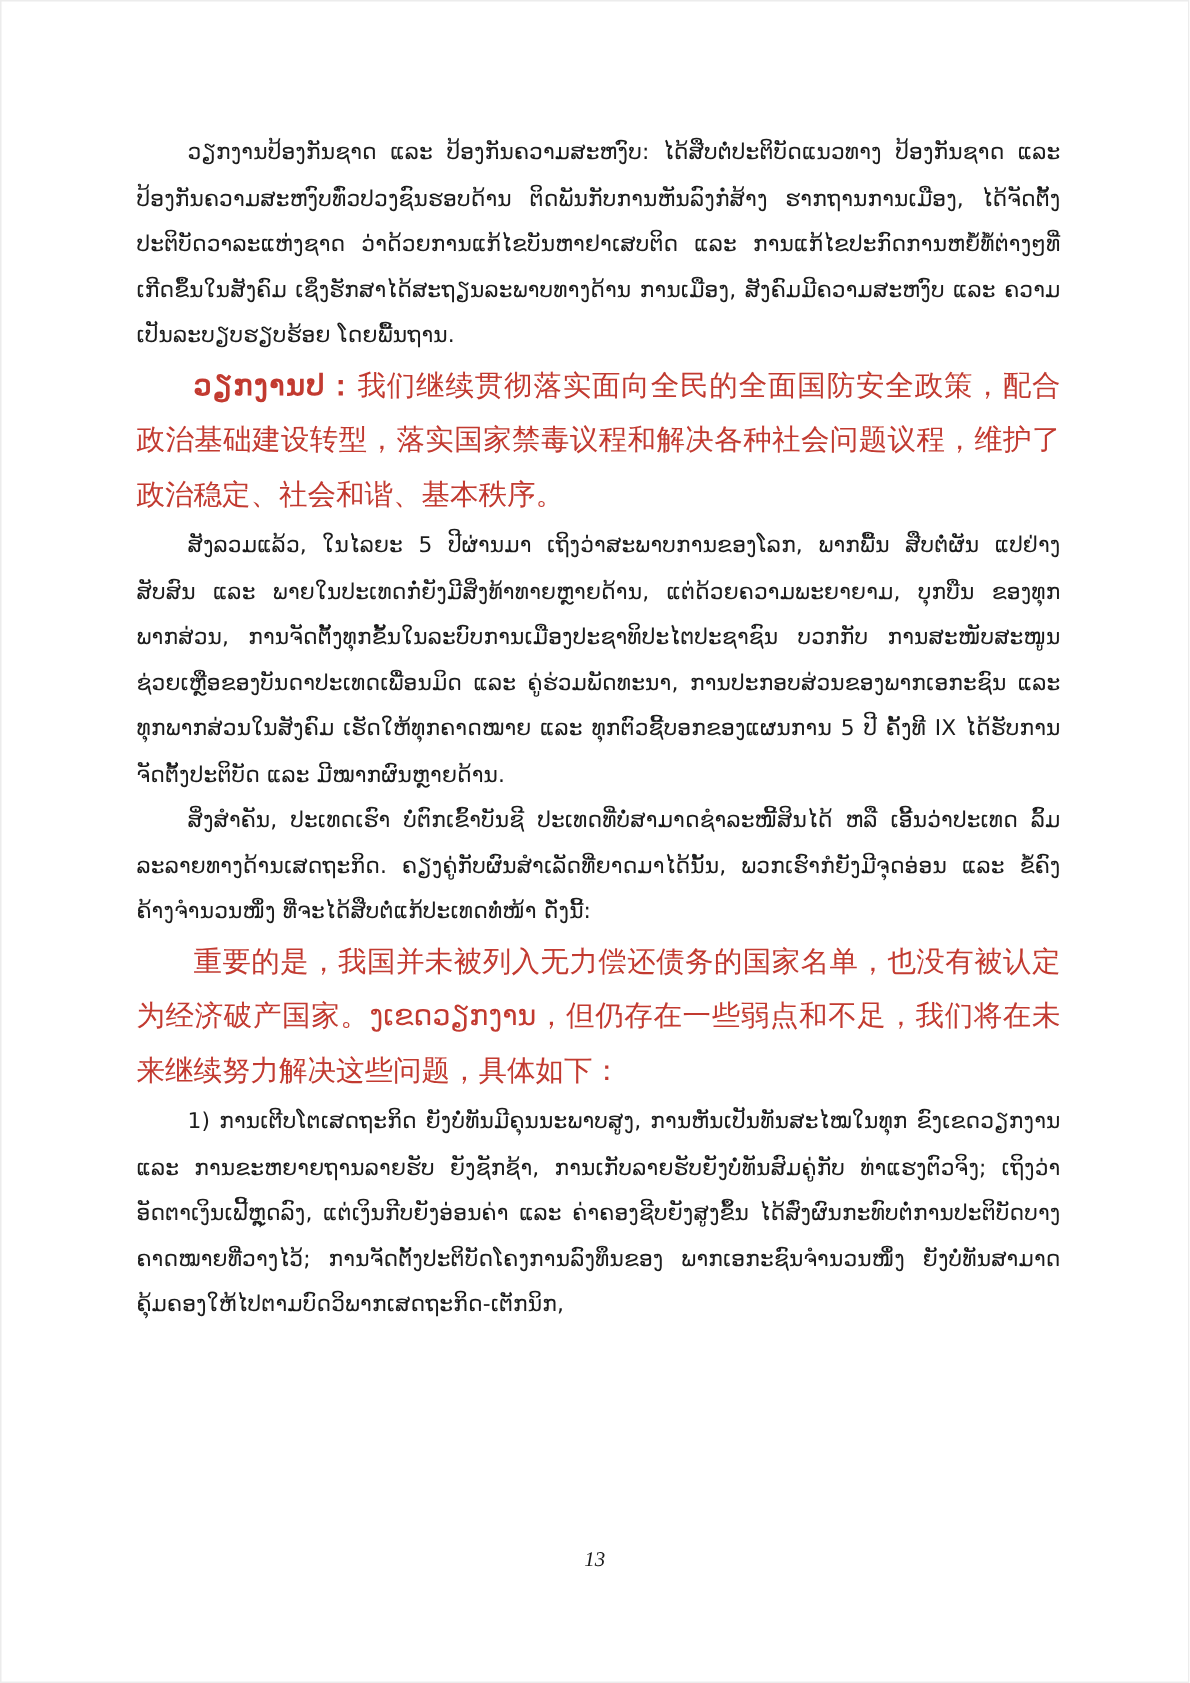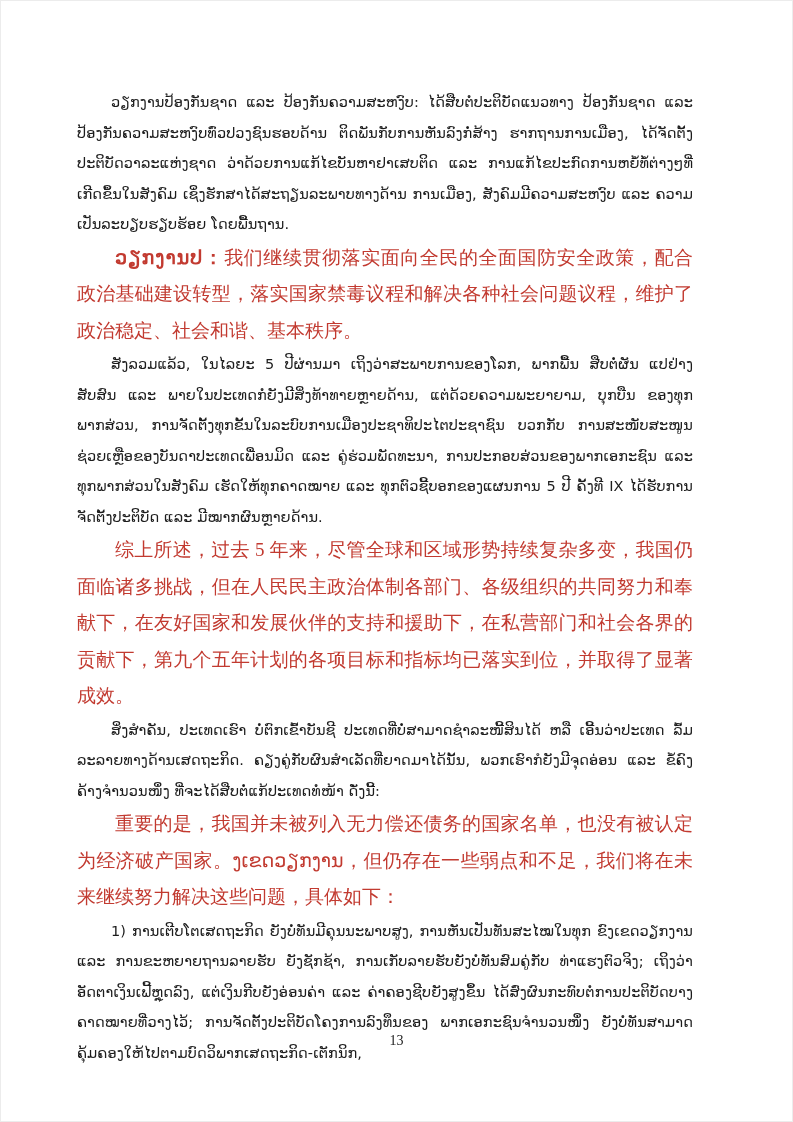--- a/index.html
+++ b/index.html
@@ -14,21 +14,21 @@
     margin: 0 auto;
     background: #ffffff;
     box-sizing: border-box;
     border: 1px solid #ececec;
     overflow: hidden;
     font-family: "DejaVu Sans", sans-serif;
   }
   .content {
     position: absolute;
     top: 86px;
-    left: 76px;
+    left: 90px;
     width: 616px;
   }
   p.para {
     margin: 0;
     padding: 0;
     text-align: justify;
   }
   p.lo {
     font-family: "DejaVu Sans", sans-serif;
     font-size: 14.5px;
@@ -48,35 +48,35 @@
   }
   .footer {
     position: absolute;
     left: 0;
     width: 100%;
     top: 1032px;
     text-align: center;
     font-family: "Liberation Serif", serif;
     font-size: 14px;
     color: #1a1a1a;
+    font-style: italic;
   }
 </style>
 </head>
 <body>
 
 <div class="page" style="background: rgb(255, 255, 255);">
   <div class="content">
 
     <p class="para lo" style="color: rgb(28, 28, 28);">ວຽກງານປ້ອງກັນຊາດ ແລະ ປ້ອງກັນຄວາມສະຫງົບ: ໄດ້ສືບຕໍ່ປະຕິບັດແນວທາງ ປ້ອງກັນຊາດ ແລະ ປ້ອງກັນຄວາມສະຫງົບທົ່ວປວງຊົນຮອບດ້ານ ຕິດພັນກັບການຫັນລົງກໍ່ສ້າງ ຮາກຖານການເມືອງ, ໄດ້ຈັດຕັ້ງປະຕິບັດວາລະແຫ່ງຊາດ ວ່າດ້ວຍການແກ້ໄຂບັນຫາຢາເສບຕິດ ແລະ ການແກ້ໄຂປະກົດການຫຍໍ້ທໍ້ຕ່າງໆທີ່ເກີດຂຶ້ນໃນສັງຄົມ ເຊິ່ງຮັກສາໄດ້ສະຖຽນລະພາບທາງດ້ານ ການເມືອງ, ສັງຄົມມີຄວາມສະຫງົບ ແລະ ຄວາມເປັນລະບຽບຮຽບຮ້ອຍ ໂດຍພື້ນຖານ.</p>
 
     <p class="para zh" style="color: rgb(194, 58, 48);"><span class="lead">ວຽກງານປ：</span><span>我们继续贯彻落实面向全民的全面国防安全政策，配合政治基础建设转型，落实国家禁毒议程和解决各种社会问题议程，维护了政治稳定、社会和谐、基本秩序。</span></p>
 
     <p class="para lo" style="color: rgb(28, 28, 28);">ສັງລວມແລ້ວ, ໃນໄລຍະ 5 ປີຜ່ານມາ ເຖິງວ່າສະພາບການຂອງໂລກ, ພາກພື້ນ ສືບຕໍ່ຜັນ ແປຢ່າງສັບສົນ ແລະ ພາຍໃນປະເທດກໍ່ຍັງມີສິ່ງທ້າທາຍຫຼາຍດ້ານ, ແຕ່ດ້ວຍຄວາມພະຍາຍາມ, ບຸກບືນ ຂອງທຸກພາກສ່ວນ, ການຈັດຕັ້ງທຸກຂັ້ນໃນລະບົບການເມືອງປະຊາທິປະໄຕປະຊາຊົນ ບວກກັບ ການສະໜັບສະໜູນຊ່ວຍເຫຼືອຂອງບັນດາປະເທດເພື່ອນມິດ ແລະ ຄູ່ຮ່ວມພັດທະນາ, ການປະກອບສ່ວນຂອງພາກເອກະຊົນ ແລະ ທຸກພາກສ່ວນໃນສັງຄົມ ເຮັດໃຫ້ທຸກຄາດໝາຍ ແລະ ທຸກຕົວຊີ້ບອກຂອງແຜນການ 5 ປີ ຄັ້ງທີ IX ໄດ້ຮັບການຈັດຕັ້ງປະຕິບັດ ແລະ ມີໝາກຜົນຫຼາຍດ້ານ.</p>
 
-    <p class="para zh" style="color: rgb(194, 58, 48);">综上所述，过去 5 年来，尽管全球和区域形势持续复杂多变，我国仍面临诸多挑战，但在人民民主政治体制各部门、各级组织的共同努力和奉献下，在友好国家和发展伙伴的支持和援助下，在私营部门和社会各界的贡献下，第九个五年计划的各项目标和指标均已落实到位，并取得了显著成效。</p>
 
     <p class="para lo" style="color: rgb(28, 28, 28);">ສິ່ງສຳຄັນ, ປະເທດເຮົາ ບໍ່ຕົກເຂົ້າບັນຊີ ປະເທດທີ່ບໍ່ສາມາດຊຳລະໜີ້ສິນໄດ້ ຫລື ເອີ້ນວ່າປະເທດ ລົ້ມລະລາຍທາງດ້ານເສດຖະກິດ. ຄຽງຄູ່ກັບຜົນສຳເລັດທີ່ຍາດມາໄດ້ນັ້ນ, ພວກເຮົາກໍຍັງມີຈຸດອ່ອນ ແລະ ຂໍ້ຄົງຄ້າງຈຳນວນໜຶ່ງ ທີ່ຈະໄດ້ສືບຕໍ່ແກ້ປະເທດທໍ່ໜ້າ ດັ່ງນີ້:</p>
 
     <p class="para zh" style="color: rgb(194, 58, 48);">重要的是，我国并未被列入无力偿还债务的国家名单，也没有被认定为经济破产国家。ງເຂດວຽກງານ，但仍存在一些弱点和不足，我们将在未来继续努力解决这些问题，具体如下：</p>
 
     <p class="para lo" style="color: rgb(28, 28, 28);">1) ການເຕີບໂຕເສດຖະກິດ ຍັງບໍ່ທັນມີຄຸນນະພາບສູງ, ການຫັນເປັນທັນສະໄໝໃນທຸກ ຂົງເຂດວຽກງານ ແລະ ການຂະຫຍາຍຖານລາຍຮັບ ຍັງຊັກຊ້າ, ການເກັບລາຍຮັບຍັງບໍ່ທັນສົມຄູ່ກັບ ທ່າແຮງຕົວຈິງ; ເຖິງວ່າອັດຕາເງິນເຟີ້ຫຼຸດລົງ, ແຕ່ເງິນກີບຍັງອ່ອນຄ່າ ແລະ ຄ່າຄອງຊີບຍັງສູງຂຶ້ນ ໄດ້ສົ່ງຜົນກະທົບຕໍ່ການປະຕິບັດບາງຄາດໝາຍທີ່ວາງໄວ້; ການຈັດຕັ້ງປະຕິບັດໂຄງການລົງທຶນຂອງ ພາກເອກະຊົນຈຳນວນໜຶ່ງ ຍັງບໍ່ທັນສາມາດຄຸ້ມຄອງໃຫ້ໄປຕາມບົດວິພາກເສດຖະກິດ-ເຕັກນິກ,</p>
 
   </div>
 
   <div class="footer">13</div>

